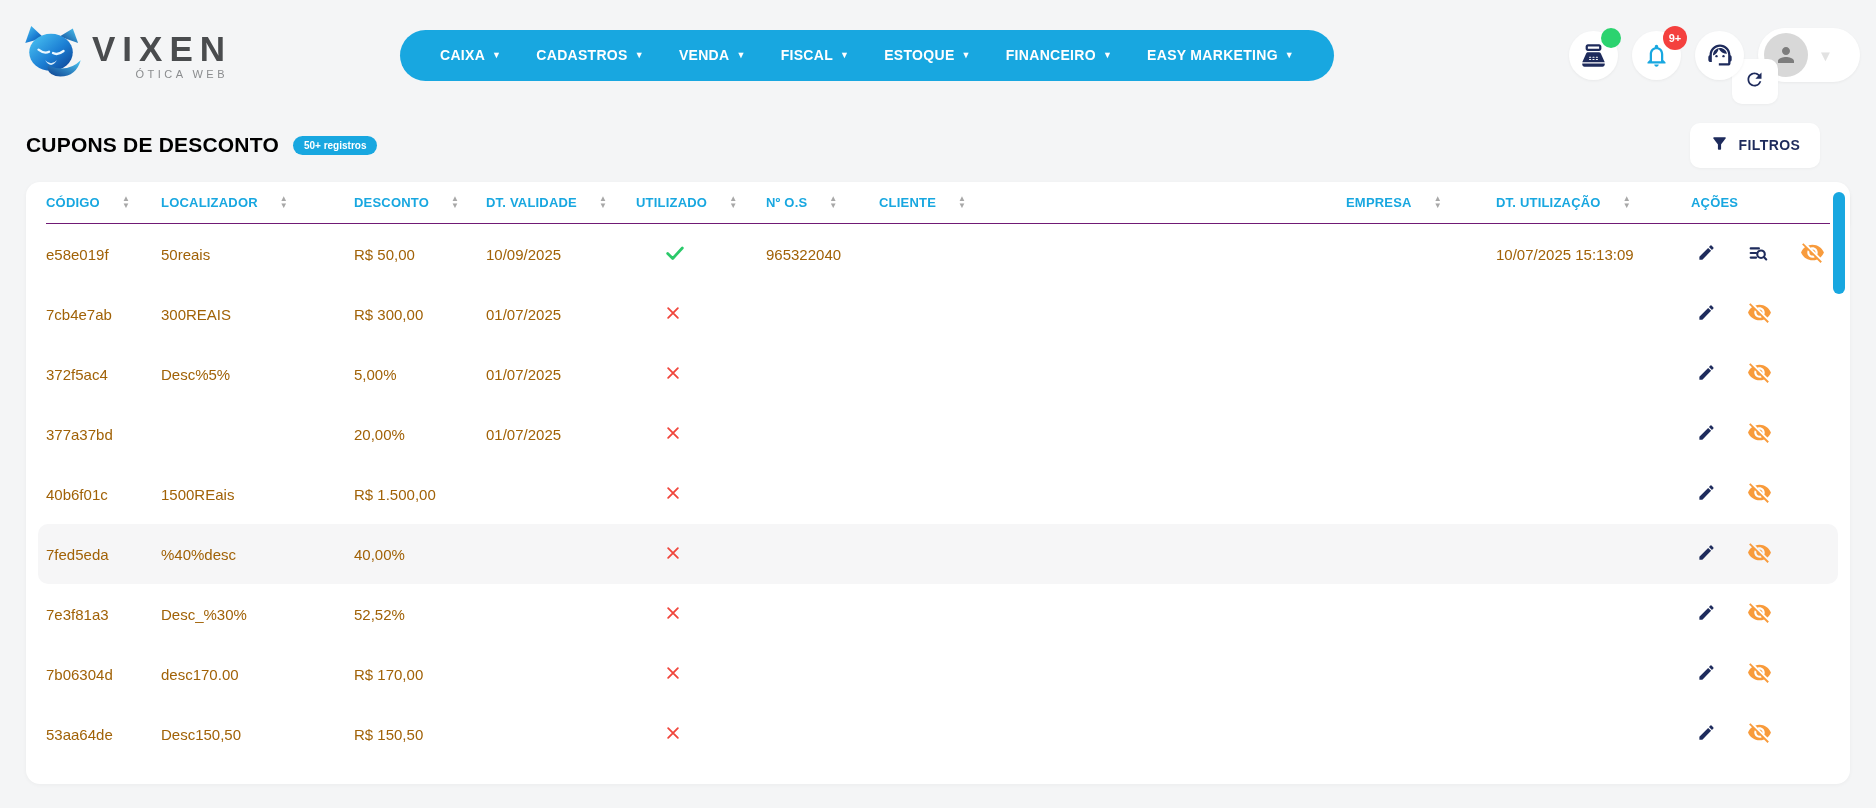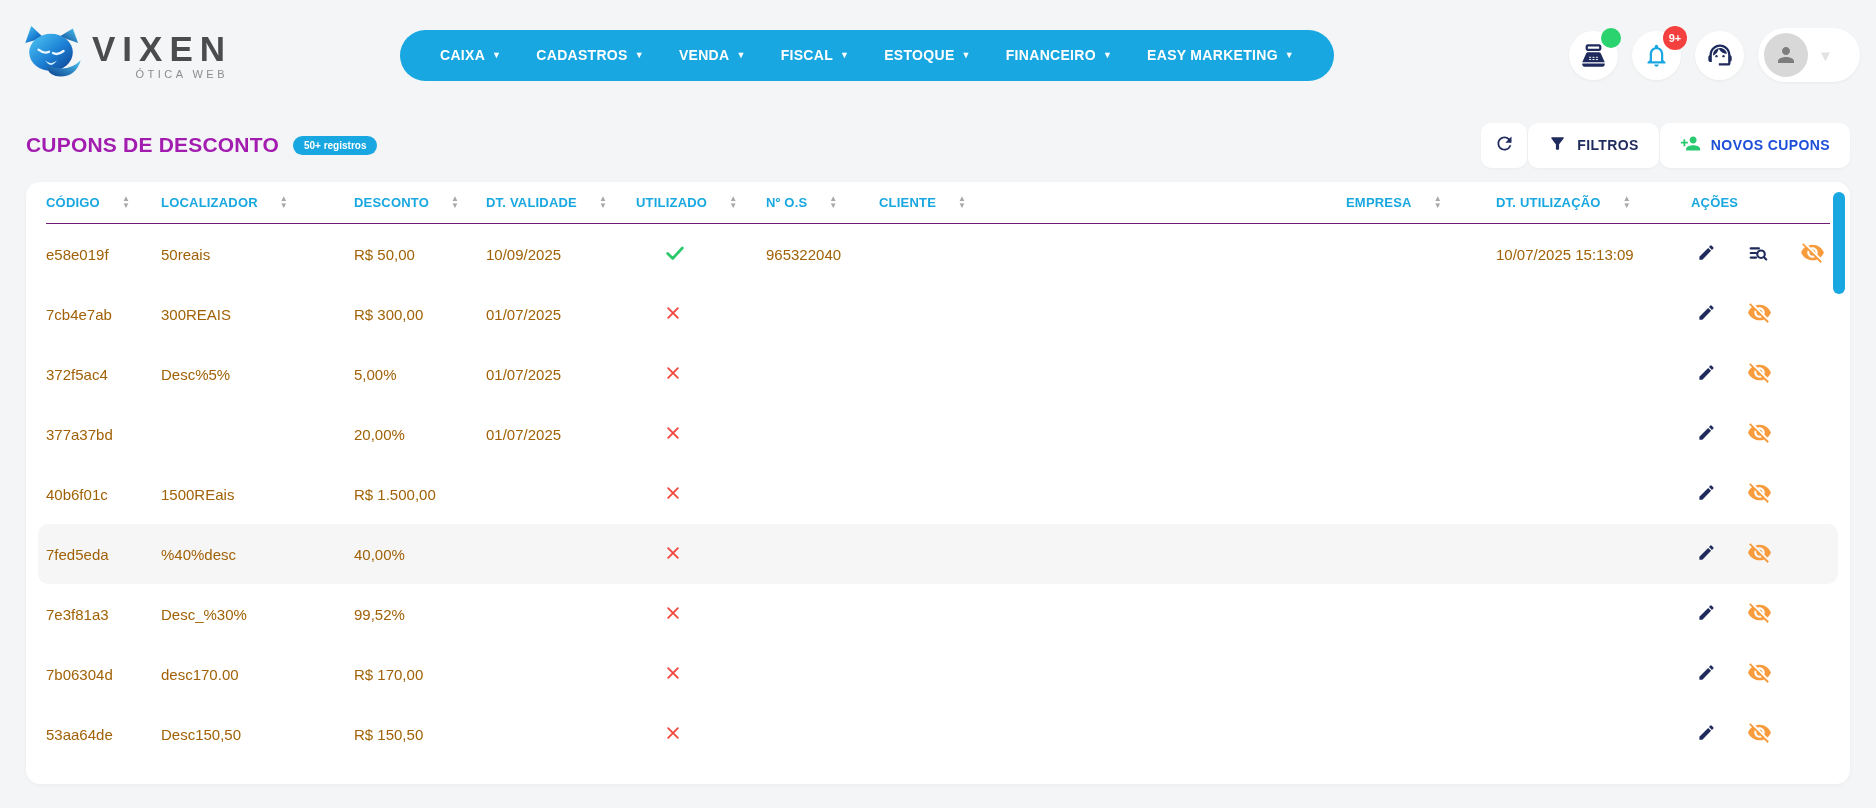--- a/index.html
+++ b/index.html
@@ -84,30 +84,30 @@
   .pill-caret { color:#e2e2e2; font-size:15px; }
 
   
   .page-head {
     display:flex; align-items:center;
     padding:0 26px;
     margin-top:12px;
     height:46px;
   }
   .page-title {
-    font-size:21px; font-weight:800; color:#a21caf;
+    font-size:21px; font-weight:800; color:#000000;
     letter-spacing:.2px;
   }
   .records-badge {
     margin-left:14px;
     background:#18a7e0; color:#fff;
     font-size:10px; font-weight:700;
     border-radius:11px; padding:4px 11px;
   }
-  .head-actions { margin-left:auto; display:flex; align-items:center; gap:1px; }
+  .head-actions { margin-left:auto; display:flex; align-items:center; gap:19px;flex-direction:column; }
   .btn {
     background:#fff; border:none; cursor:pointer;
     height:45px; border-radius:10px;
     display:flex; align-items:center; justify-content:center; gap:10px;
     font-family:"Liberation Sans", sans-serif;
     font-size:14px; font-weight:700; letter-spacing:.4px;
     box-shadow:0 1px 3px rgba(0,0,0,.04);
   }
   .btn-refresh { width:46px; }
   .btn-filters { padding:0 20px; color:#1e2b5c; }
@@ -544,21 +544,21 @@
             <span>
       <svg width="25" height="25" viewBox="0 0 24 24" fill="#f89b3c">
                 <path d="M12 7c2.76 0 5 2.24 5 5 0 .65-.13 1.26-.36 1.83l2.92 2.92c1.51-1.26 2.7-2.89 3.43-4.75-1.73-4.39-6-7.5-11-7.5-1.4 0-2.74.25-3.98.7l2.16 2.16C10.74 7.13 11.35 7 12 7zM2 4.27l2.28 2.28.46.46C3.08 8.3 1.78 10.02 1 12c1.73 4.39 6 7.5 11 7.5 1.55 0 3.03-.3 4.38-.84l.42.42L19.73 22 21 20.73 3.27 3 2 4.27zM7.53 9.8l1.55 1.55c-.05.21-.08.43-.08.65 0 1.66 1.34 3 3 3 .22 0 .44-.03.65-.08l1.55 1.55c-.67.33-1.41.53-2.2.53-2.76 0-5-2.24-5-5 0-.79.2-1.53.53-2.2zm4.31-.78l3.15 3.15.02-.16c0-1.66-1.34-3-3-3l-.17.01z"></path>
               </svg></span>
           </button>
         </div>
       </div>
       <div class="grid-row tr">
         <div class="td">7e3f81a3</div>
         <div class="td">Desc_%30%</div>
-        <div class="td">99,52%</div>
+        <div class="td">52,52%</div>
         <div class="td"></div>
         <div class="td ut"><span>
       <svg width="18" height="18" viewBox="0 0 24 24">
               <path d="M5.5 5.5l13 13M18.5 5.5l-13 13" fill="none" stroke="#f0463c" stroke-width="2.4" stroke-linecap="round"></path>
             </svg></span></div>
         <div class="td"></div>
         <div class="td"></div>
         <div class="td"></div>
         <div class="td"></div>
         <div class="td actions">

